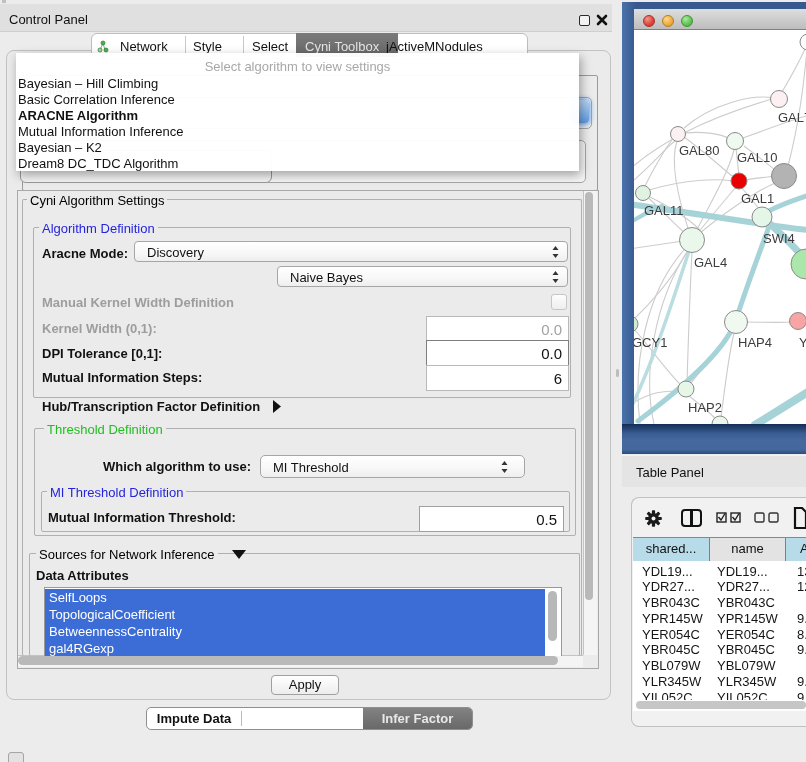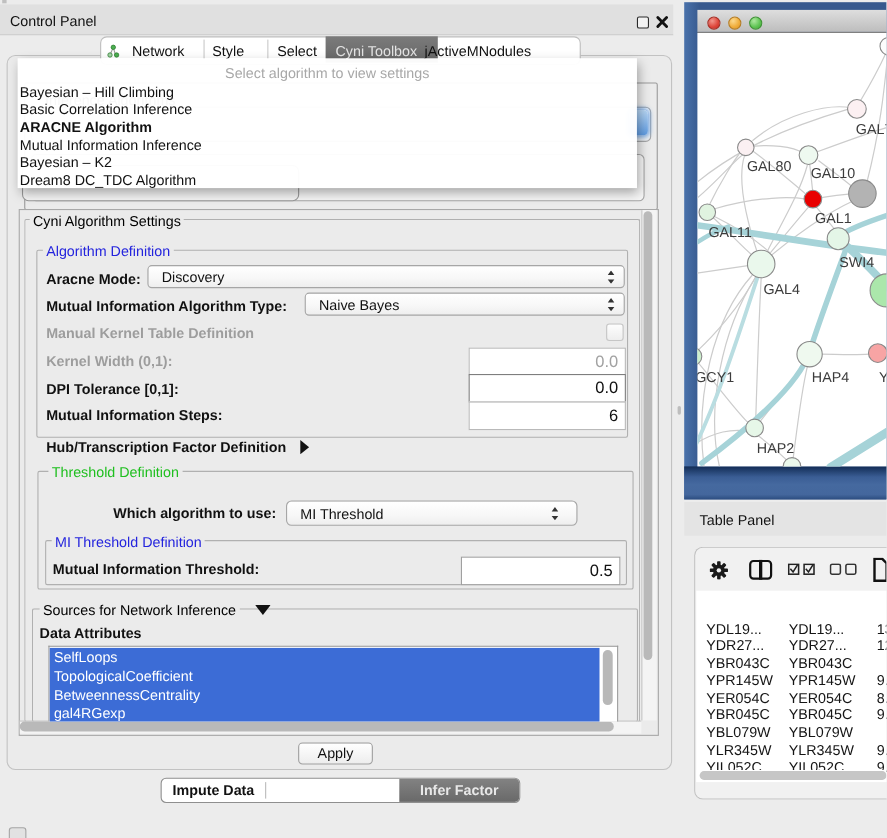--- a/index.html
+++ b/index.html
@@ -90,28 +90,27 @@
   <div class="groupbox" style="left:33px;top:227px;width:536px;height:169px;"></div>
   <div class="abs grouptitle" style="left:39px;top:221px;color:#2424dd;">Algorithm Definition</div>
 
   <div class="abs lbl bold" style="left:42px;top:246px;">Aracne Mode:</div>
   <div class="combo" style="left:134px;top:241px;width:432px;height:19px;">
     <span class="ctext">Discovery</span>
     <svg class="arrows" viewBox="0 0 7 12">
         <path d="M3.5 0 L6.5 4 L0.5 4 Z M3.5 12 L6.5 8 L0.5 8 Z" fill="#333"></path>
       </svg>
   </div>
-  <div class="abs lbl bold" style="left:42px;top:271px;">Mutual Information Algorithm Type:</div>
   <div class="combo" style="left:277px;top:266px;width:289px;height:19px;">
     <span class="ctext">Naive Bayes</span>
     <svg class="arrows" viewBox="0 0 7 12">
         <path d="M3.5 0 L6.5 4 L0.5 4 Z M3.5 12 L6.5 8 L0.5 8 Z" fill="#333"></path>
       </svg>
   </div>
-  <div class="abs lbl bold gray" style="left:42px;top:295px;">Manual Kernel Table Definition</div>
+  <div class="abs lbl bold gray" style="left:42px;top:295px;">Manual Kernel Width Definition</div>
   <div class="abs" style="left:551px;top:294px;width:14px;height:14px;border:1px solid #c6c6c6;border-radius:3px;background:linear-gradient(#fdfdfd,#eeeeee);"></div>
   <div class="abs lbl bold gray" style="left:42px;top:321px;">Kernel Width (0,1):</div>
   <div class="field" style="left:426px;top:316px;width:141px;height:24px;border:1px solid #b9b9b9;">
       <span class="fieldval" style="color:#a2a2a2;">0.0</span>
     </div>
   <div class="abs lbl bold" style="left:42px;top:346px;">DPI Tolerance [0,1]:</div>
   <div class="field" style="left:426px;top:340px;width:141px;height:24px;border:1px solid #7e7e7e;">
       <span class="fieldval">0.0</span>
     </div>
   <div class="abs lbl bold" style="left:42px;top:370px;">Mutual Information Steps:</div>
@@ -287,20 +286,27 @@
       <rect x="1" y="1" width="9" height="9" rx="1.5"></rect>
         <rect x="15" y="1" width="9" height="9" rx="1.5"></rect>
     </g>
   </svg>
   <svg class="abs" style="left:793px;top:507px;" width="13" height="22" viewBox="0 0 13 22">
     <path d="M2 1 H9 L13 5 V21 H2 Z" fill="none" stroke="#111" stroke-width="2.2"></path>
   </svg>
 
   <div class="abs" style="left:633px;top:537px;width:173px;height:174px;background:#fff;overflow:hidden;font-size:13px;">
 
+    <div class="abs" style="left:0;top:0;width:173px;height:23px;border-top:1px solid #888;border-bottom:1px solid #999;box-sizing:border-box;">
+      <div class="abs" style="left:0;top:0;width:76px;height:23px;background:#b7dbe9;text-align:center;line-height:21px;color:#111;">shared...</div>
+      <div class="abs" style="left:76px;top:0;width:1px;height:23px;background:#808080;"></div>
+      <div class="abs" style="left:77px;top:0;width:75px;height:23px;background:#e3e3e3;text-align:center;line-height:21px;color:#111;">name</div>
+      <div class="abs" style="left:152px;top:0;width:1px;height:23px;background:#808080;"></div>
+      <div class="abs" style="left:153px;top:0;width:20px;height:23px;background:#b7dbe9;line-height:21px;color:#111;padding-left:14px;">A</div>
+    </div>
 
     <div class="abs" style="left:9px;top:26.5px;line-height:15.8px;color:#151515;">YDL19...<br>YDR27...<br>YBR043C<br>YPR145W<br>YER054C<br>YBR045C<br>YBL079W<br>YLR345W<br>YIL052C</div>
     <div class="abs" style="left:84px;top:26.5px;line-height:15.8px;color:#151515;">YDL19...<br>YDR27...<br>YBR043C<br>YPR145W<br>YER054C<br>YBR045C<br>YBL079W<br>YLR345W<br>YIL052C</div>
     <div class="abs" style="left:164px;top:26.5px;line-height:15.8px;color:#151515;">13<br>12<br>&nbsp;<br>9.<br>8.<br>9.<br>&nbsp;<br>9.<br>9.</div>
 
     <div class="abs" style="left:0;top:163px;width:173px;height:11px;background:#fff;"></div>
     <div class="abs" style="left:3px;top:164px;width:170px;height:8px;background:#c6c6c6;border-radius:4px;"></div>
   </div>
 </div>
 

